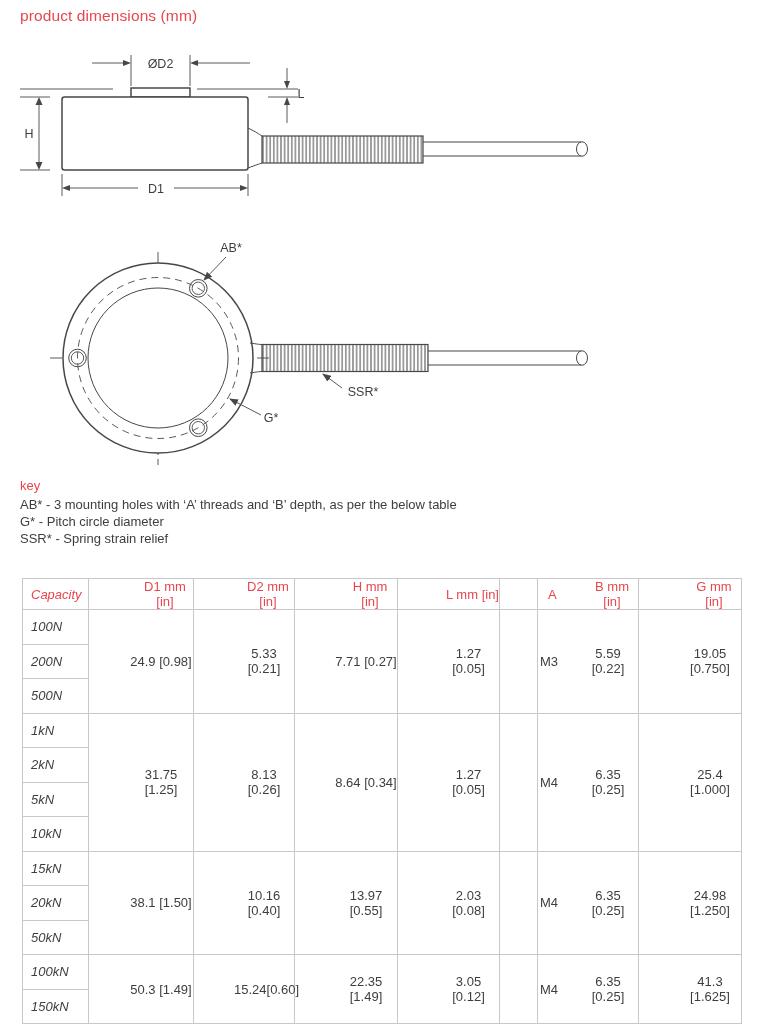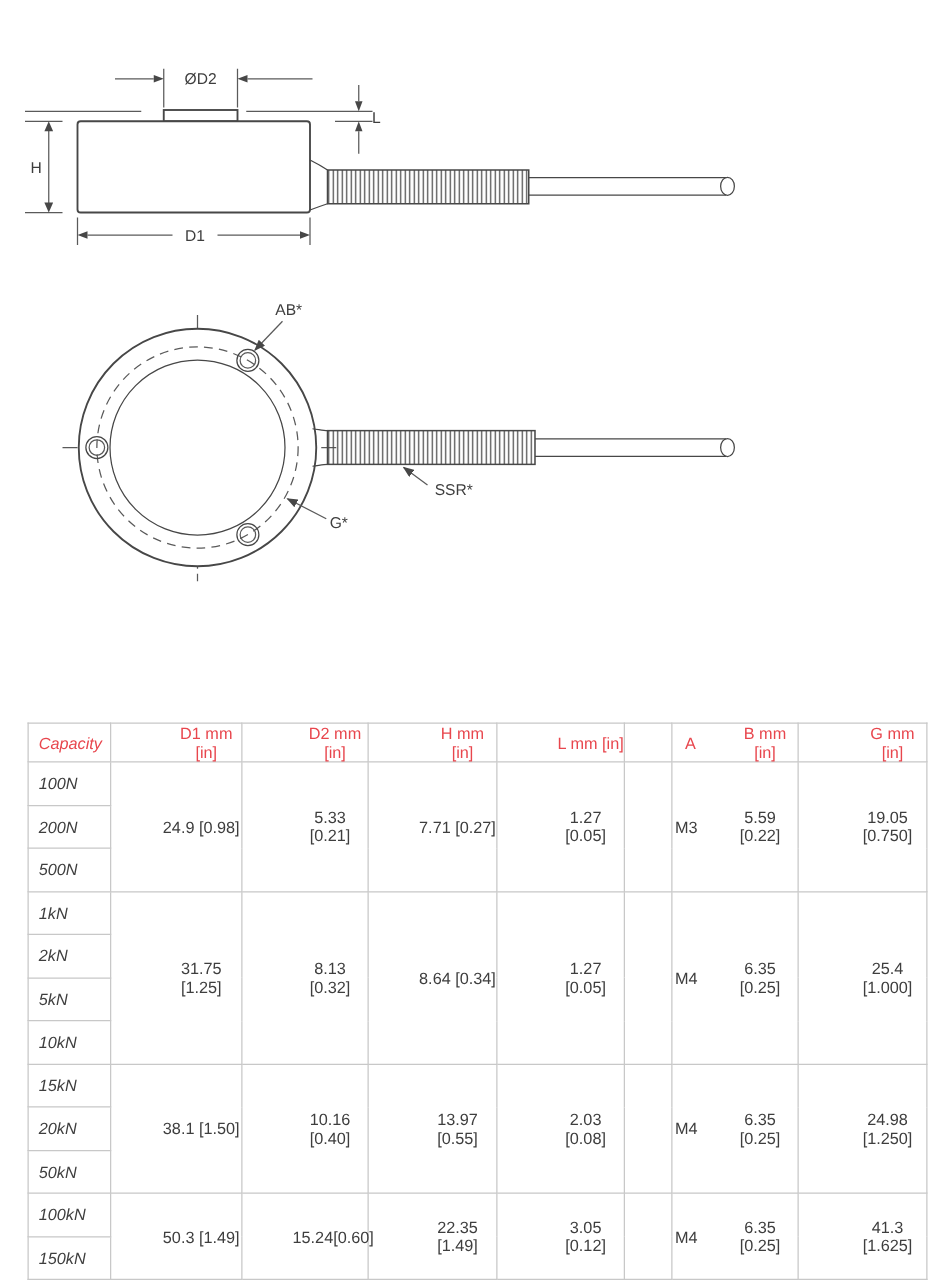--- a/index.html
+++ b/index.html
@@ -31,20 +31,21 @@
   .ln2  { stroke:#474747; stroke-width:1.5; fill:#ffffff; }
   .thin { stroke:#5a5a5a; stroke-width:1; fill:none; }
   .arrw { fill:#474747; stroke:none; }
   .dimtext { font-size:12.5px; }
 </style>
 </head>
 <body>
 
 <div class="page">
 
+  <h1 class="title">product dimensions (mm)</h1>
 
   <svg class="svg-side" width="580" height="152" viewBox="0 0 580 152" xmlns="http://www.w3.org/2000/svg">
     <defs>
       <pattern id="coilP" width="3.6" height="27" patternUnits="userSpaceOnUse">
         <line x1="1.8" y1="0" x2="1.8" y2="27" stroke="#474747" stroke-width="1"></line>
       </pattern>
     </defs>
 
     <g>
       <line class="thin" x1="111" y1="2" x2="111" y2="33"></line>
@@ -146,20 +147,26 @@
       <text class="dimtext" x="211" y="24" text-anchor="middle">AB*</text>
 
       <line class="thin" x1="241" y1="187" x2="210" y2="171" marker-end="url(#arw)"></line>
       <text class="dimtext" x="251" y="194" text-anchor="middle">G*</text>
 
       <line class="thin" x1="322" y1="160" x2="303" y2="146" marker-end="url(#arw)"></line>
       <text class="dimtext" x="343" y="168" text-anchor="middle">SSR*</text>
     </g>
   </svg>
 
+  <div class="key">
+    <div class="key-heading">key</div>
+    <div class="key-item">AB* - 3 mounting holes with ‘A’ threads and ‘B’ depth, as per the below table</div>
+    <div class="key-item">G* - Pitch circle diameter</div>
+    <div class="key-item">SSR* - Spring strain relief</div>
+  </div>
 
   <table class="dims">
     <colgroup>
       <col style="width:66px">
         <col style="width:105px">
         <col style="width:101px">
         <col style="width:103px">
       <col style="width:102px">
         <col style="width:38px">
         <col style="width:101px">
@@ -192,21 +199,21 @@
       <tr>
         <td class="cap">200N</td>
         </tr>
       <tr>
         <td class="cap">500N</td>
         </tr>
 
       <tr>
         <td class="cap">1kN</td>
         <td rowspan="4">31.75 [1.25]</td>
-        <td rowspan="4">8.13 [0.32]</td>
+        <td rowspan="4">8.13 [0.26]</td>
         <td rowspan="4">8.64 [0.34]</td>
         <td rowspan="4">1.27 [0.05]</td>
         <td rowspan="4">M4</td>
         <td rowspan="4">6.35 [0.25]</td>
         <td rowspan="4">25.4 [1.000]</td>
       </tr>
       <tr>
         <td class="cap">2kN</td>
         </tr>
       <tr>

